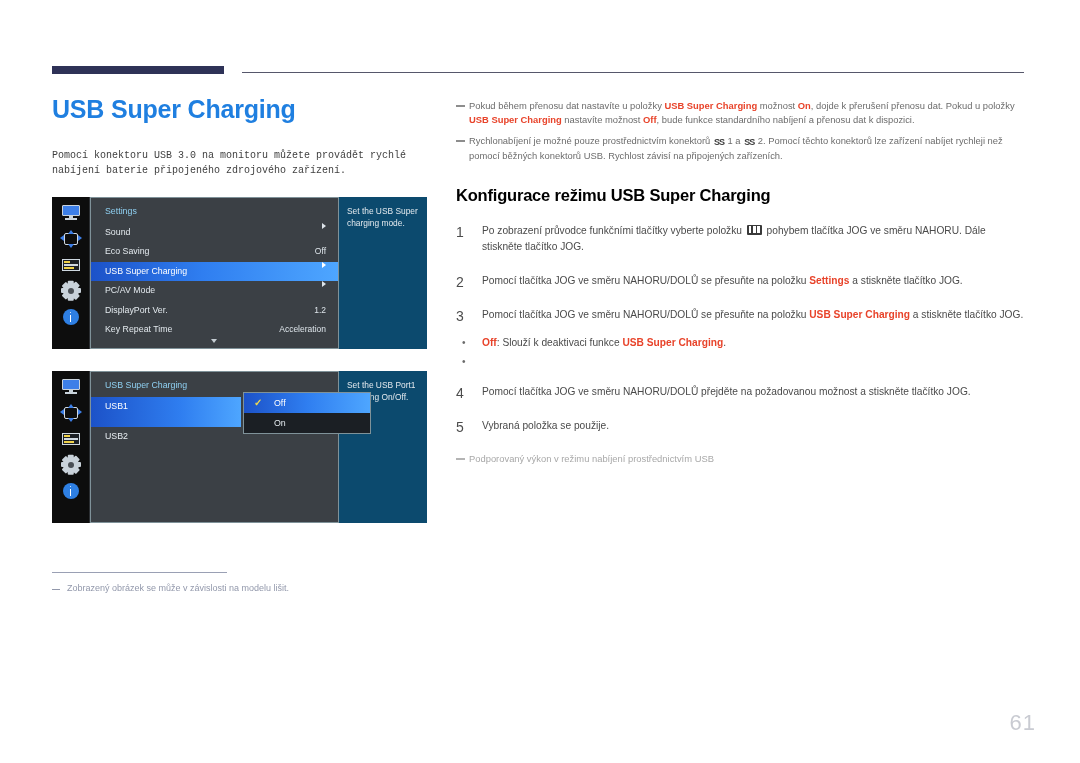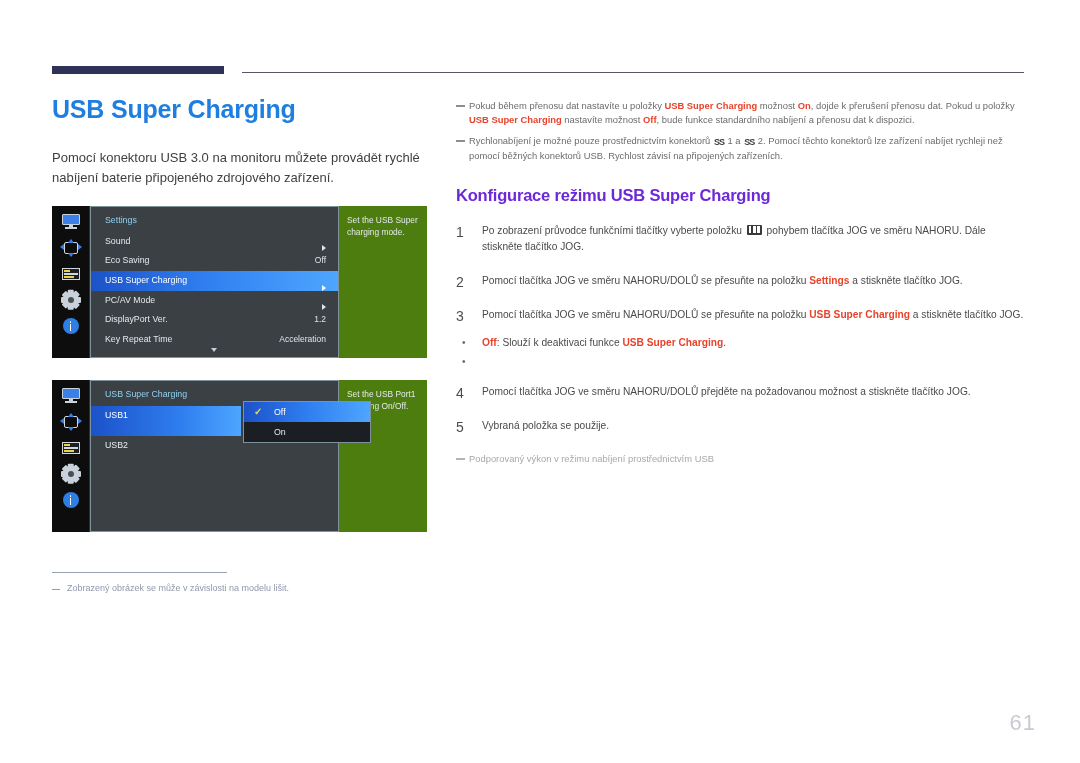--- a/index.html
+++ b/index.html
@@ -50,25 +50,26 @@
   }
   .page-title {
     font-size: 25px;
     font-weight: bold;
     color: #1f7fe0;
     letter-spacing: -0.2px;
     margin: 0 0 24px 0;
     line-height: 1.1;
   }
   .intro-para {
-    font-size: 13px;
+    font-size: 10px;
     line-height: 1.55;
     color: #3f3f3f;
     margin: 16px 0 18px 0;
     width: 368px;
+    font-family: Liberation Mono, monospace;
   }
 
   
   .osd {
     position: relative;
     width: 375px;
     height: 152px;
     margin-bottom: 22px;
     background: #0a0a0a;
     font-size: 8.6px;
@@ -225,21 +226,21 @@
     padding: 2px 0 7px 14px;
   }
   .osd-row {
     position: relative;
     height: 19.6px;
     line-height: 19.6px;
     padding: 0 12px 0 14px;
     font-size: 8.8px;
     color: #e3e9ee;
     display: flex;
-    align-items: flex-end;
+    align-items: flex-start;
   }
   .osd-row .lbl { flex: 1; }
   .osd-row .val { color: #dde4ea; font-size: 8.5px; }
   .osd-row .arw {
     width: 0; height: 0;
     border-style: solid;
     border-width: 3px 0 3px 4.5px;
     border-color: transparent transparent transparent #dde4ea;
   }
   .osd-row.sel {
@@ -251,21 +252,21 @@
     position: absolute;
     left: 50%; bottom: 5px;
     margin-left: -4px;
     width: 0; height: 0;
     border-style: solid;
     border-width: 4px 3.5px 0 3.5px;
     border-color: #c4ccd2 transparent transparent transparent;
   }
   .osd-desc {
     width: 88px;
-    background: #4d7c0f;
+    background: #0c4a6e;
     color: #e3e9ee;
     font-size: 8.4px;
     line-height: 1.45;
     padding: 8px 7px 0 8px;
     box-sizing: border-box;
   }
 
   
   .osd2 .osd-list { padding-top: 6px; }
   .osd2-item {
@@ -352,21 +353,21 @@
   .note::before {
     content: "";
     position: absolute; left: 0; top: 6px;
     width: 9px; height: 2px; background: #8d8d8d;
   }
   .note b { color: #e8432a; font-weight: bold; }
 
   .section-title {
     font-size: 16.5px;
     font-weight: bold;
-    color: #6d28d9;
+    color: #000000;
     margin: 22px 0 18px 0;
     letter-spacing: -0.2px;
   }
 
   .step {
     display: flex;
     margin-bottom: 17px;
   }
   .step-num {
     width: 26px;

